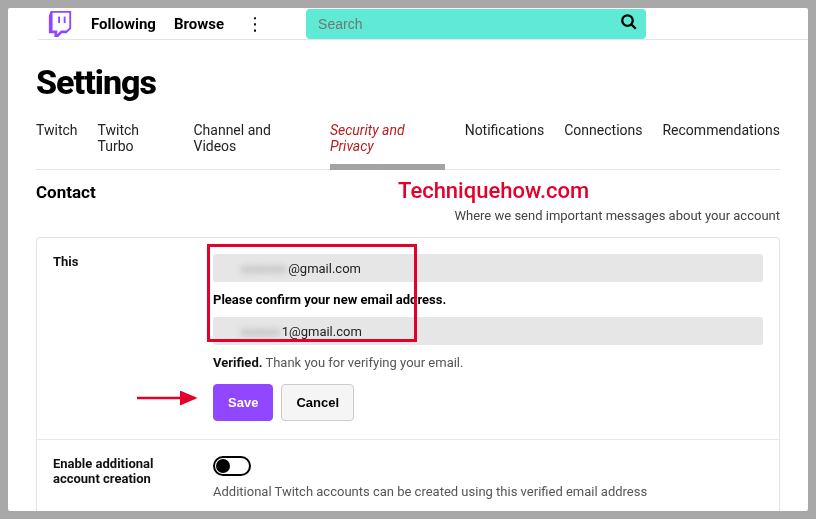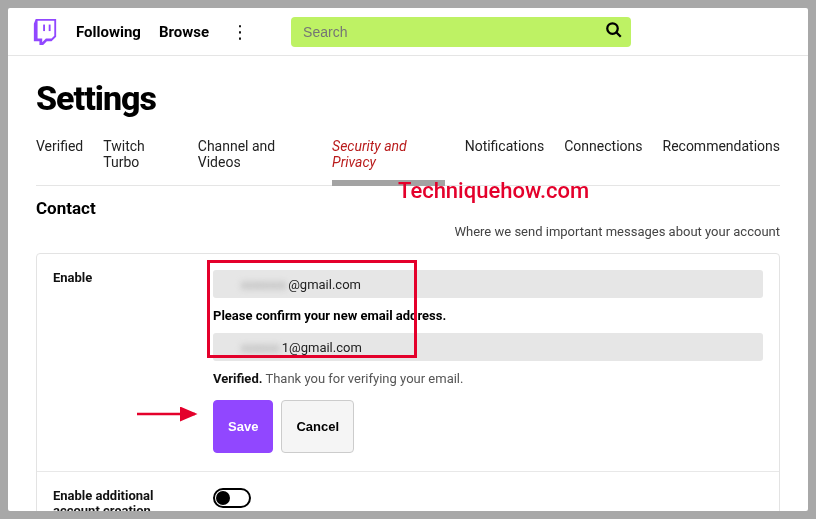--- a/index.html
+++ b/index.html
@@ -15,37 +15,38 @@
     background: #fff;
     width: 100%;
     height: 100%;
     border-radius: 2px;
     overflow: hidden;
     position: relative;
   }
   .topbar {
     display: flex;
     align-items: center;
-    height: 48px;
-    padding: 0 24px;
+    height: 32px;
+    padding: 0 9px;
     border-bottom: 1px solid #e5e5e5;
     gap: 18px;
+    margin-left: 30px;
   }
   .logo svg { width: 26px; height: 26px; display:block; }
   .navlink {
     font-weight: 700;
     font-size: 15px;
     color: #000;
     cursor: pointer;
   }
   .more-icon { font-size: 18px; cursor:pointer; padding:0 4px; }
   .search-wrap {
     flex: 0 0 340px;
     margin-left: 20px;
-    background: #bef264;
+    background: #5eead4;
     border-radius: 4px;
     display: flex;
     align-items: center;
     height: 30px;
     padding: 0 8px 0 12px;
   }
   .search-input {
     flex: 1;
     border: none;
     background: transparent;
@@ -127,21 +128,21 @@
     font-size: 13px;
     font-weight: 700;
     margin: 2px 0 10px 0;
   }
   .verified-line { font-size: 13px; color: #555; margin-top: 4px; }
   .verified-line b { color:#111; }
   .linked-line { font-size: 13px; color: #555; margin-top: 6px; }
   .btnrow { margin-top: 14px; display:flex; gap:8px; align-items:center; position:relative;}
   .btn {
     font-size: 13px;
-    padding: 18px 14px;
+    padding: 10px 14px;
     border-radius: 4px;
     border: 1px solid #ccc;
     background: #f5f5f5;
     cursor: pointer;
     font-weight:600;
   }
   .btn.primary {
     background: #9147ff;
     color: #fff;
     border-color: #9147ff;
@@ -215,36 +216,36 @@
             <line x1="15" y1="15" x2="21" y2="21"></line>
           </svg>
       </span>
     </div>
   </div>
 
   <div class="content">
     <h1 class="page-title">Settings</h1>
 
     <div class="tabs">
-      <div class="tab">Verified</div>
+      <div class="tab">Twitch</div>
       <div class="tab">Twitch Turbo</div>
       <div class="tab">Channel and Videos</div>
       <div class="tab active">Security and Privacy</div>
       <div class="tab">Notifications</div>
       <div class="tab">Connections</div>
       <div class="tab">Recommendations</div>
     </div>
 
     <div class="section-h">Contact</div>
     <div class="section-sub">Where we send important messages about your account</div>
 
     <div class="panel">
 
       <div class="panel-row">
-        <div class="row-label">Enable</div>
+        <div class="row-label">This</div>
         <div class="row-body">
           <div class="redbox"></div>
 
           <div class="email-field">
             <span class="blur">xxxxxxx</span>
               <span>@gmail.com</span>
           </div>
 
           <div class="confirm-text">Please confirm your new email address.</div>
 

